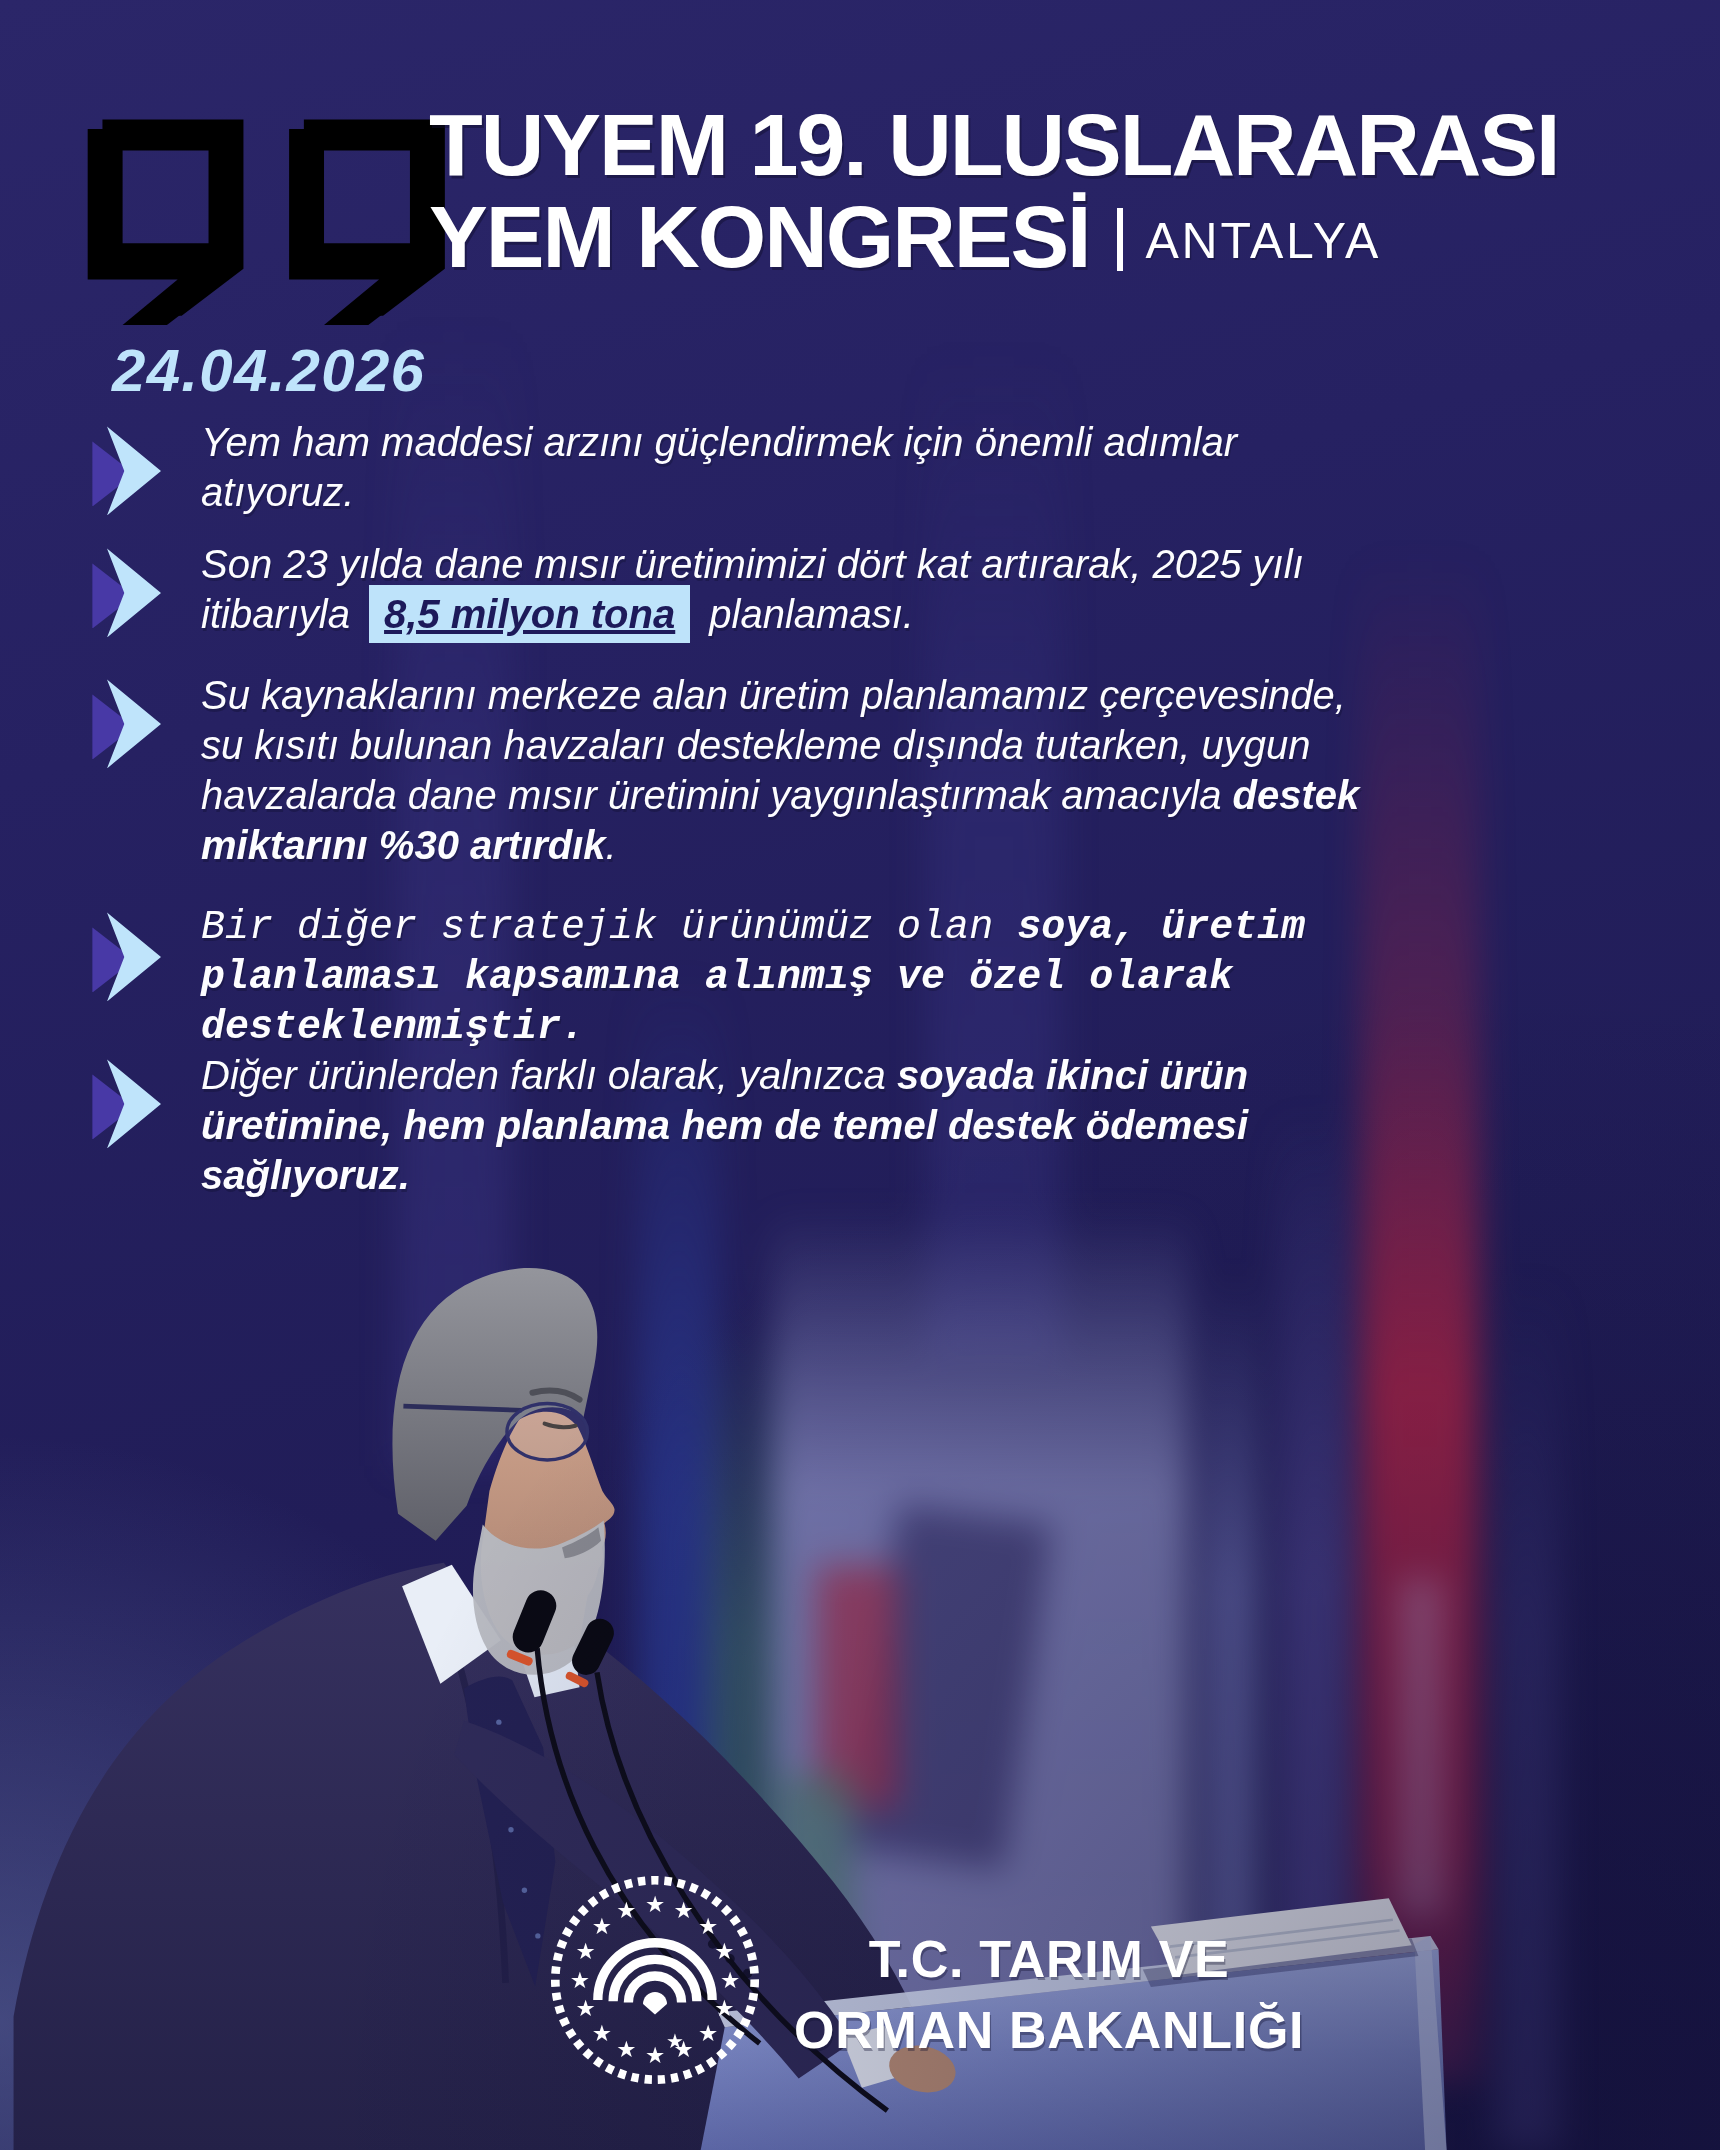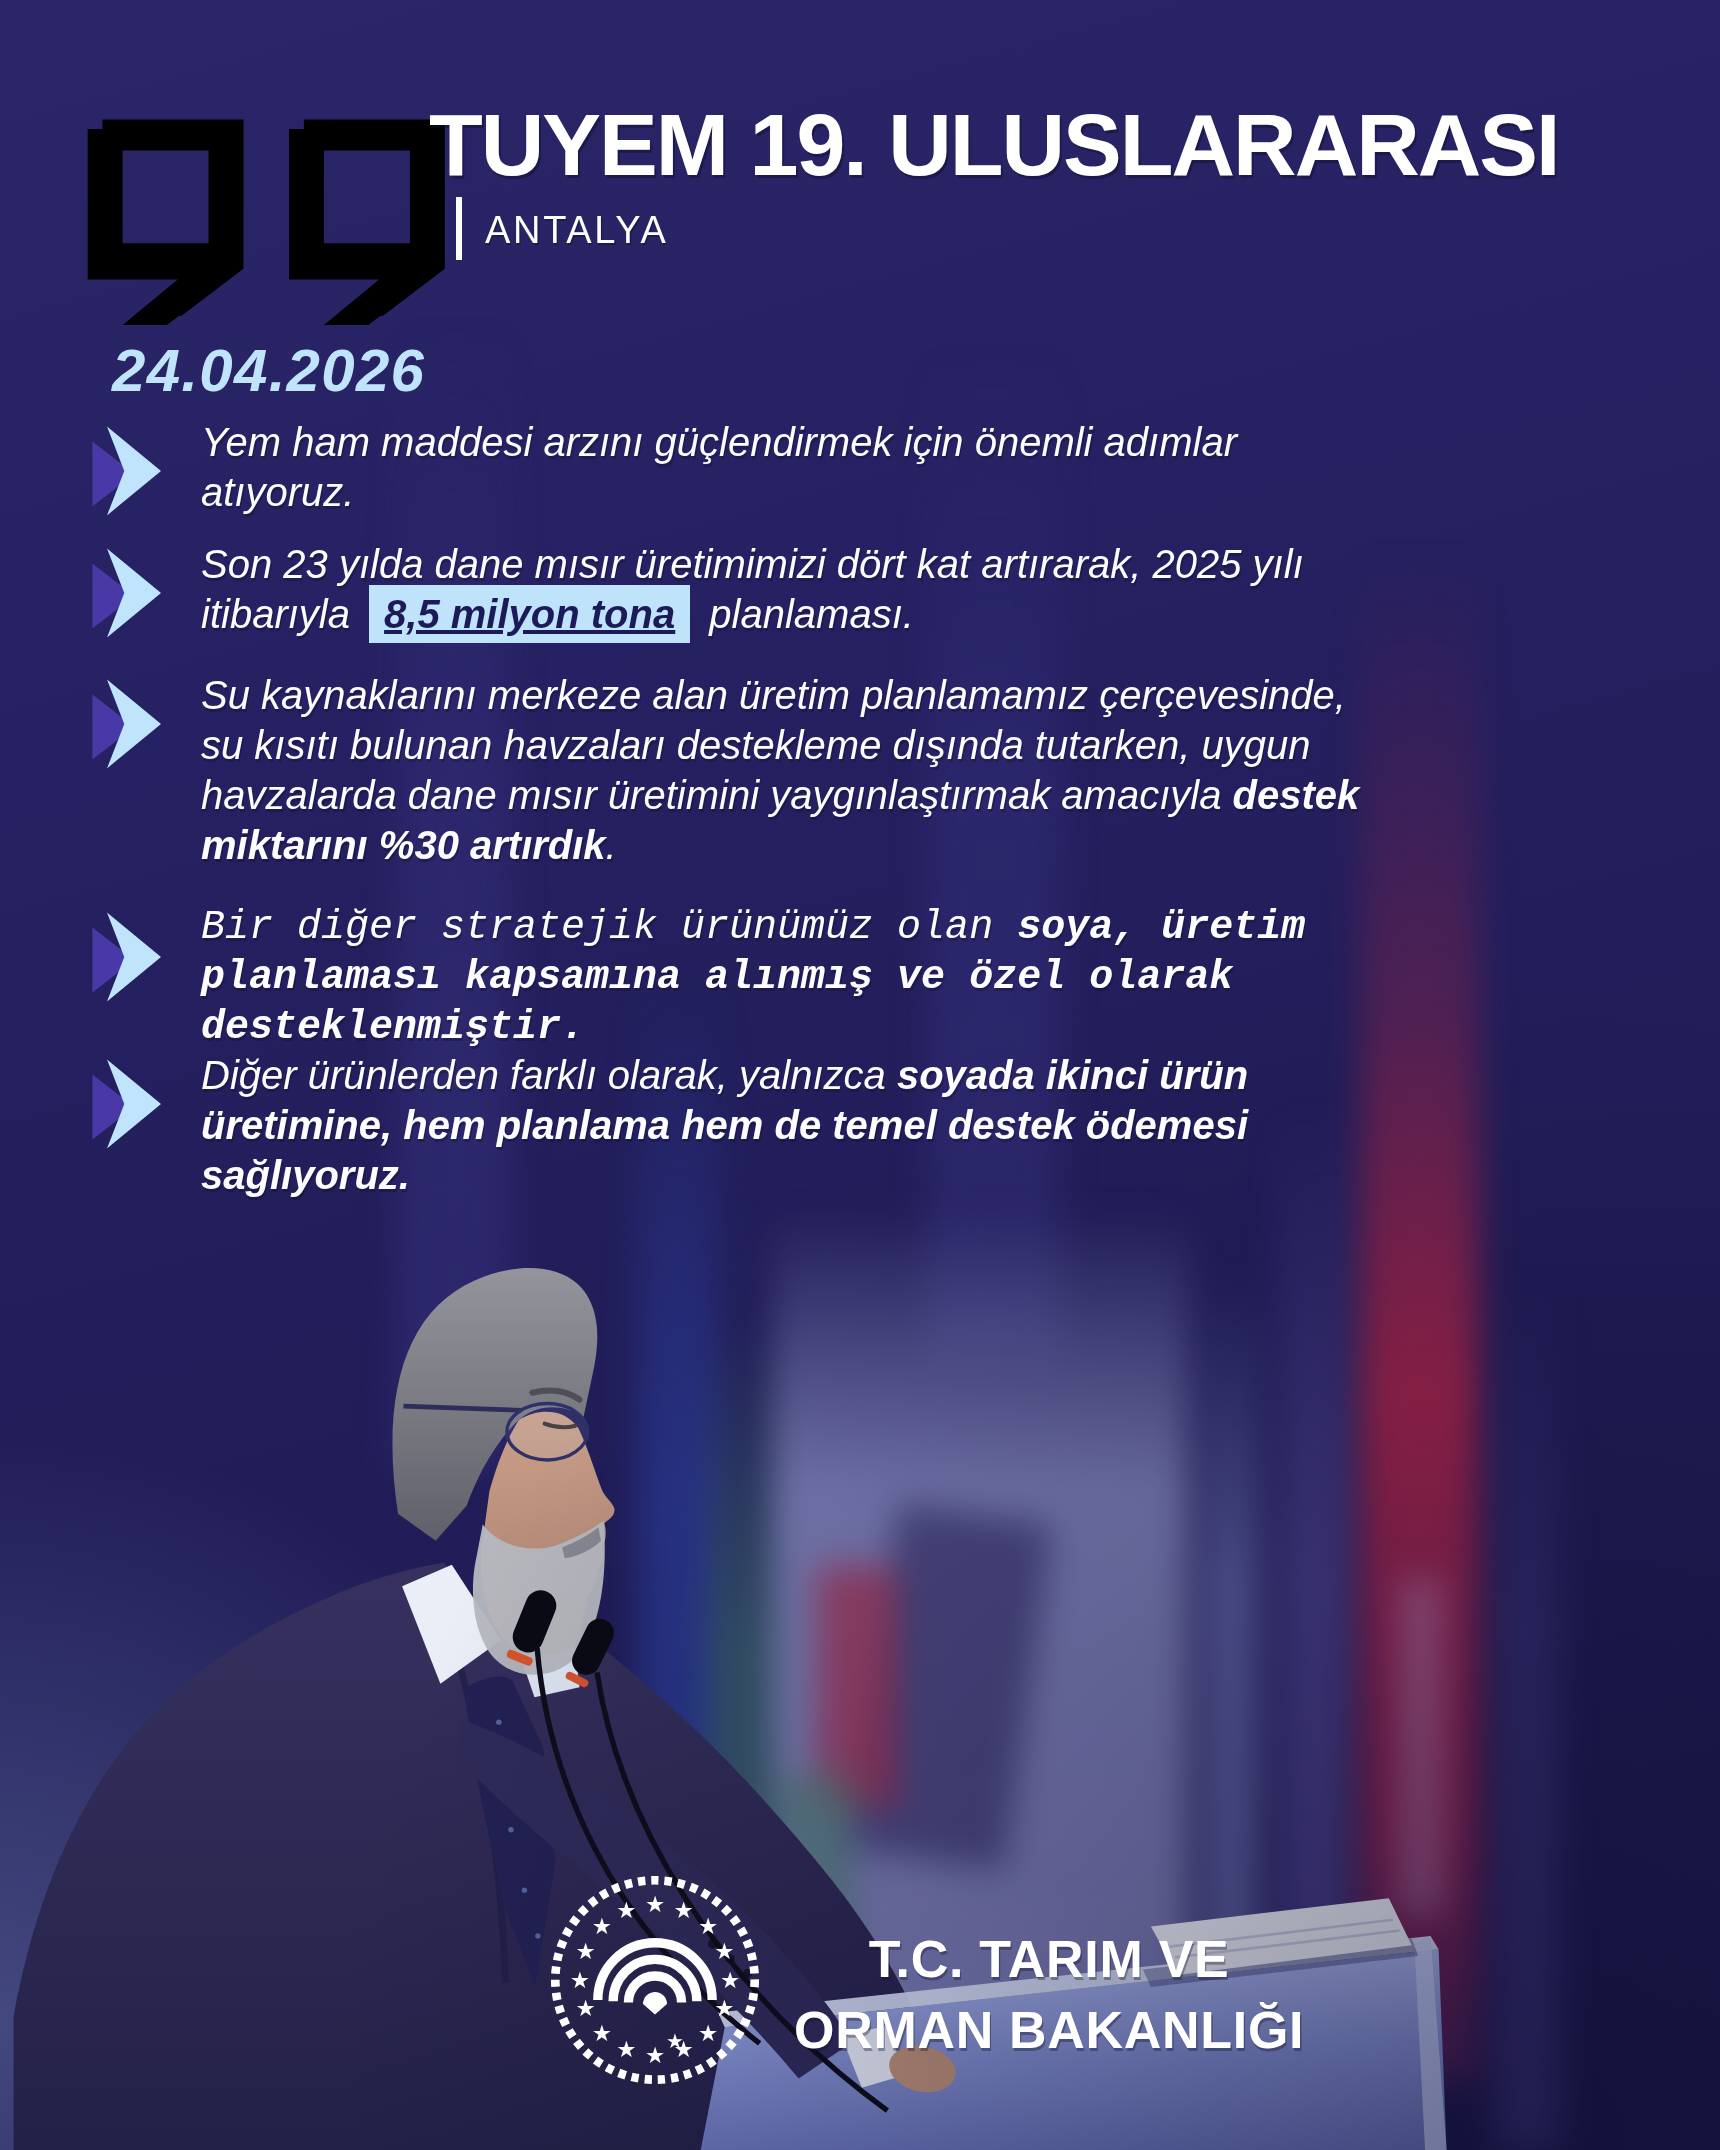--- a/index.html
+++ b/index.html
@@ -46,21 +46,21 @@
     font-size:60px;font-style:italic;font-weight:700;letter-spacing:1.3px;
     color:var(--accent-light-blue,#BFE4FB);
   }
   .titles{position:absolute;left:429px;top:99px;color:#fff;}
   .t1,.t2{
     margin:0;font-size:88px;font-weight:700;letter-spacing:-2px;line-height:1.04;
     text-shadow:2px 3.4px 0 rgba(15,13,45,.45);white-space:nowrap;
   }
   .t2row{display:flex;align-items:center;}
   .sep{display:inline-block;width:6px;height:63px;background:#fff;margin:6.7px 23px 0 27px;}
-  .loc{font-size:38px;font-weight:400;letter-spacing:2.7px;margin-top:9.4px;text-shadow:1.3px 2px 0 rgba(15,13,45,.4);}
+  .loc{font-size:50px;font-weight:400;letter-spacing:2.7px;margin-top:9.4px;text-shadow:1.3px 2px 0 rgba(15,13,45,.4);}
   
   .bullets{list-style:none;margin:0;padding:0;}
   .bullet{position:absolute;left:87px;padding-left:114px;color:#fdfdff;}
   .bullet:nth-of-type(1){top:417px;width:1183px;}
   .bullet:nth-of-type(2){top:539px;width:1156px;}
   .bullet:nth-of-type(3){top:670px;width:1183px;}
   .bullet:nth-of-type(4){top:903px;width:1203px;font-family:Liberation Mono, monospace;}
   .bullet:nth-of-type(5){top:1050px;width:1216px;}
   .bullet-text{
     margin:0;font-size:40px;font-style:italic;line-height:50px;
@@ -216,20 +216,21 @@
       </g>
       <g class="q-front">
         <use href="#qmark"></use>
           <use href="#qmark" x="300"></use>
       </g>
     </svg>
     <div class="date">24.04.2026</div>
     <div class="titles">
       <h1 class="t1">TUYEM 19. ULUSLARARASI</h1>
       <div class="t2row">
+        <h1 class="t2">YEM KONGRESİ</h1>
         <span class="sep"></span>
         <span class="loc">ANTALYA</span>
       </div>
     </div>
   </header>
 
   <ul class="bullets">
     <li class="bullet">
       <span class="chev">
           <i class="back"></i>

